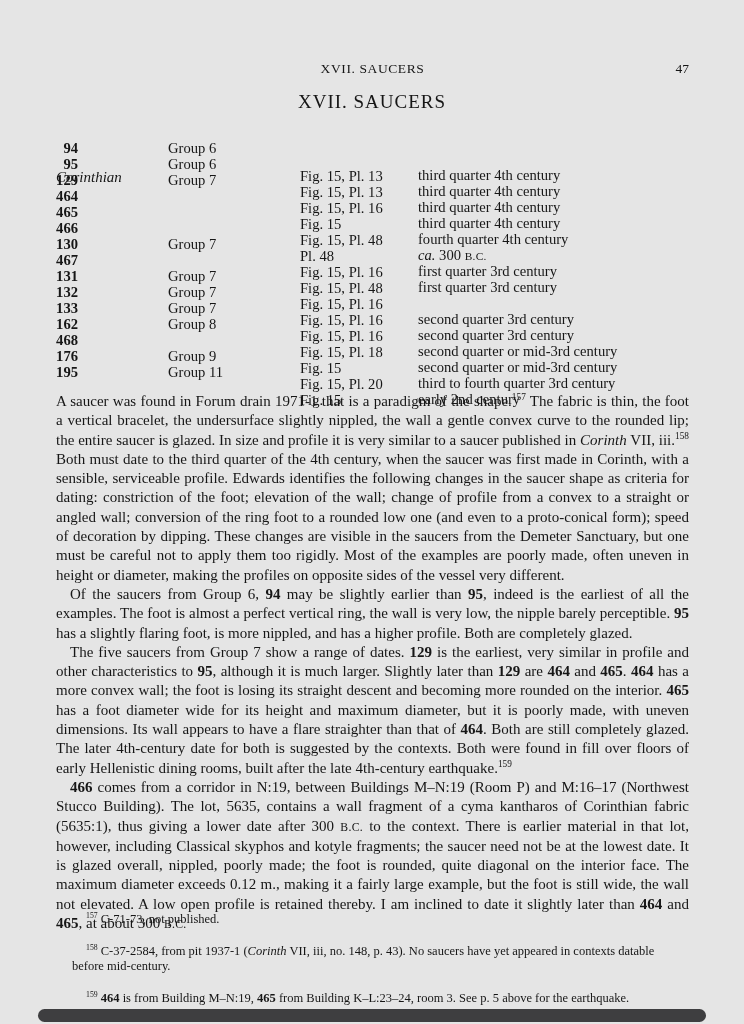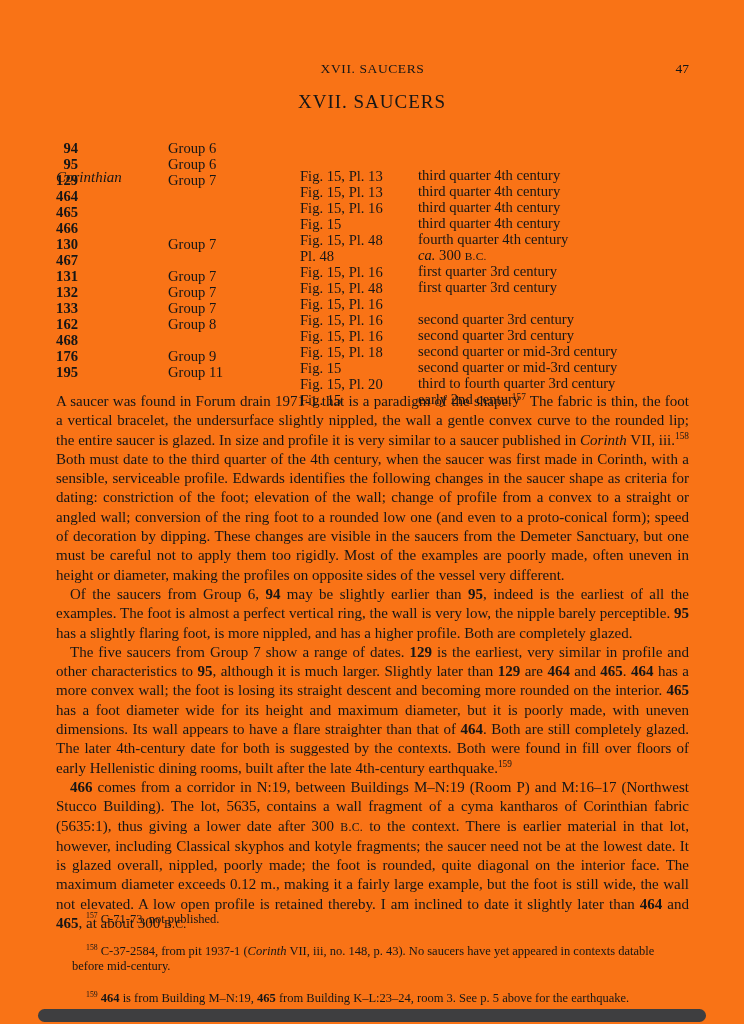--- a/index.html
+++ b/index.html
@@ -1,20 +1,20 @@
 <!DOCTYPE html>
 <html><head>
 <meta charset="utf-8">
 <style>
   html, body { margin: 0; padding: 0; background: #ffffff; }
   .page {
     position: relative;
     width: 744px;
     height: 1024px;
-    background: #f97316;
+    background: #e5e5e5;
     font-family: "Liberation Serif", "DejaVu Serif", serif;
     color: #161616;
     overflow: hidden;
   }
   .running-head {
     position: absolute;
     top: 61px; left: 56px; width: 633px;
     text-align: center;
     font-size: 13.5px;
     letter-spacing: 0.6px;

